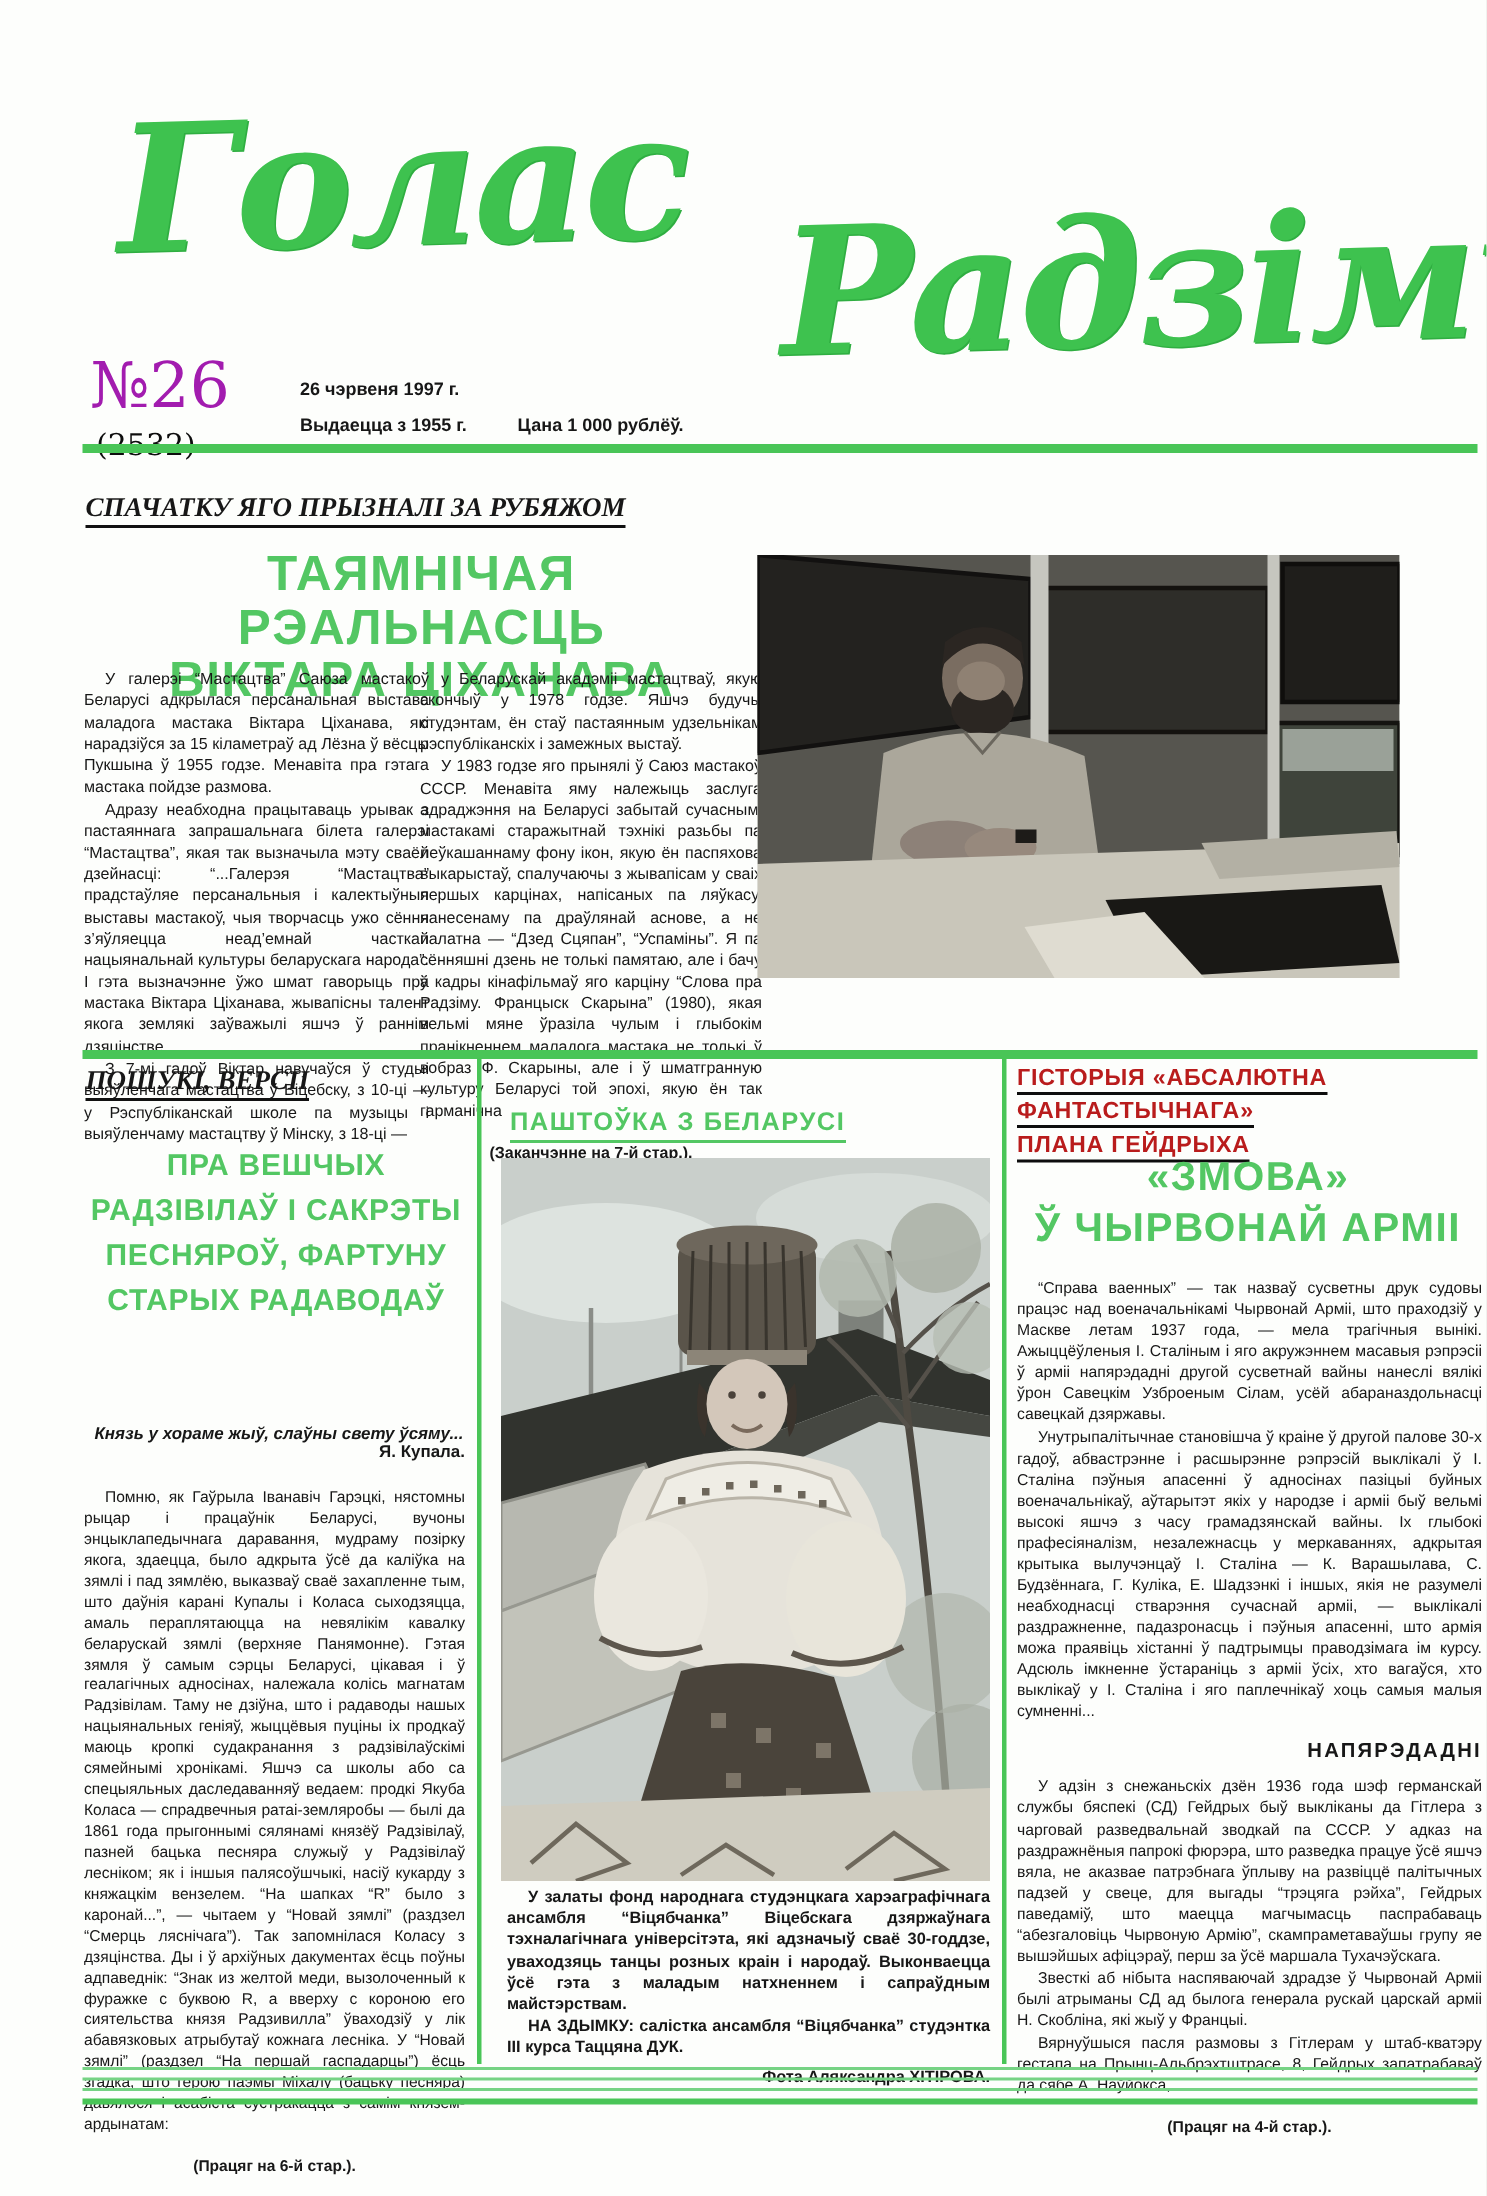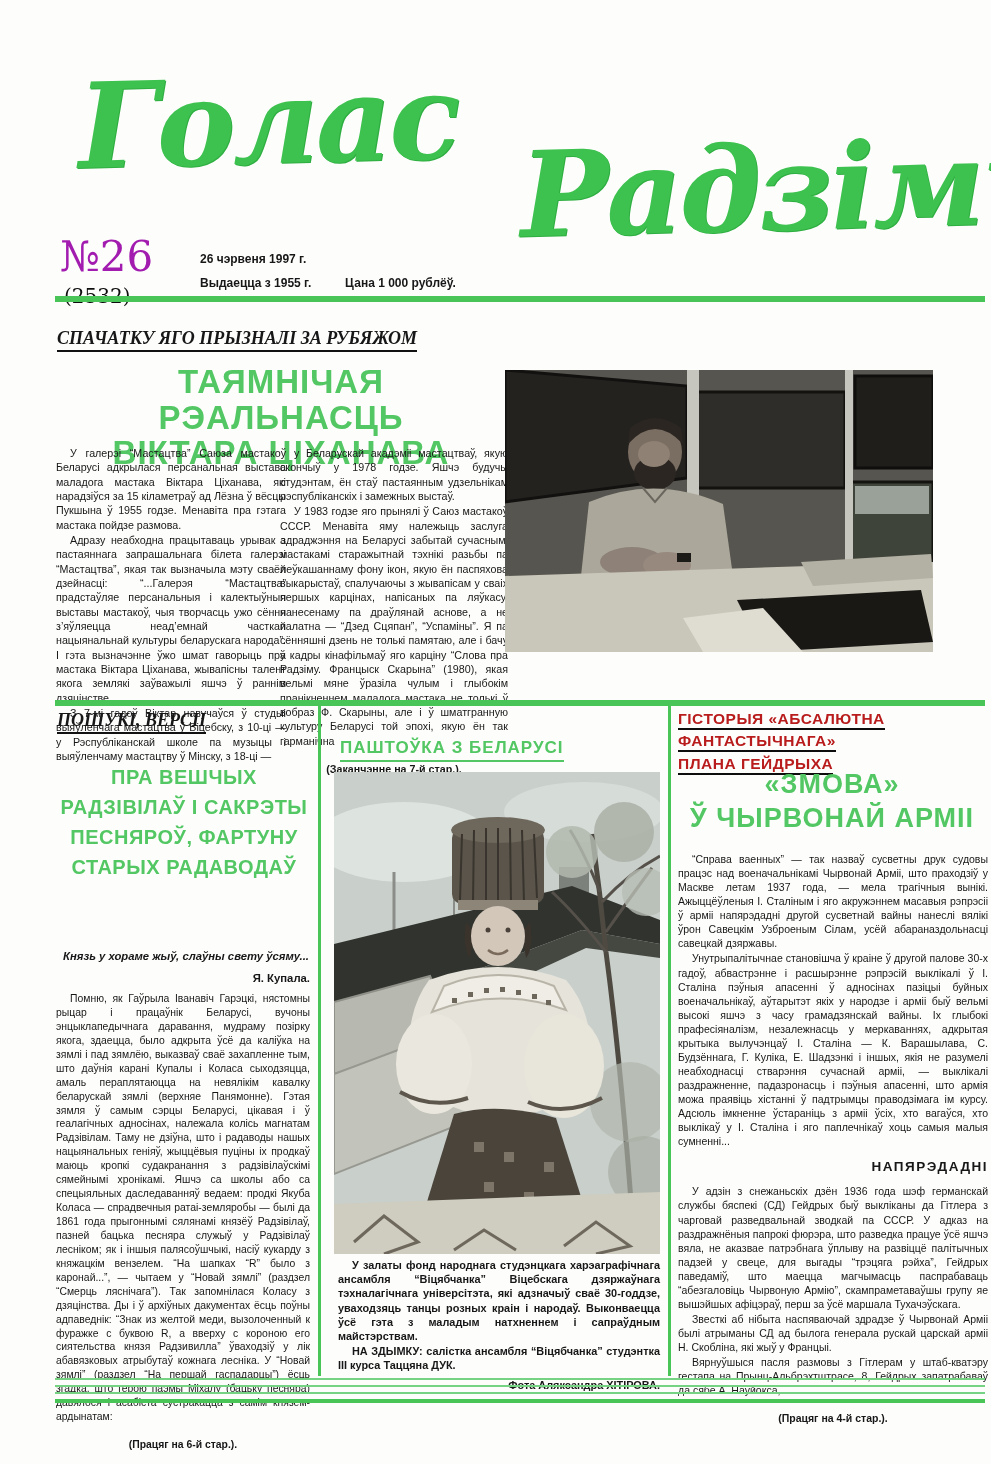--- a/index.html
+++ b/index.html
@@ -39,21 +39,21 @@
   .ph2{left:334px;top:772px;width:326px;height:482px;}
   
   .vsep{position:absolute;width:3px;background:#49c557;top:706px;height:670px;}
   .vsep1{left:318px;}
   .vsep2{left:668px;}
   .k2{position:absolute;left:57px;top:710px;}
   .h-posh{left:50px;top:762px;width:268px;font-size:20px;line-height:1.5;letter-spacing:.5px;
           font-stretch:condensed;}
   .epigraph{position:absolute;left:62px;top:950px;width:248px;font-style:italic;font-size:11.3px;
             font-weight:bold;text-align:center;}
-  .epi-author{text-align:right;font-style:normal;font-weight:bold;margin-top:10px;}
+  .epi-author{text-align:right;font-style:normal;font-weight:bold;margin-top:0;}
   .c-posh{left:56px;top:992px;width:254px;font-size:10.4px;}
   .mid-head{position:absolute;left:340px;top:738px;color:#53c763;font-weight:bold;font-size:17px;
             letter-spacing:1px;border-bottom:2.5px solid #53c763;padding-bottom:2px;}
   .c-capt{left:338px;top:1258px;width:322px;font-size:10.9px;font-weight:bold;line-height:1.3;}
   .credit{text-align:right;text-indent:0 !important;margin-top:6px !important;}
   .k3{position:absolute;left:678px;top:708px;width:310px;font-weight:bold;font-size:15.5px;
       line-height:1.45;letter-spacing:.5px;color:#b91c1c;}
   .k3 .u{border-bottom:2px solid #0d0d0d;padding-bottom:1px;}
   .h-zmova{left:678px;top:768px;width:308px;font-size:27px;line-height:1.25;}
   .c-zmova{left:678px;top:852px;width:310px;font-size:10.5px;}

